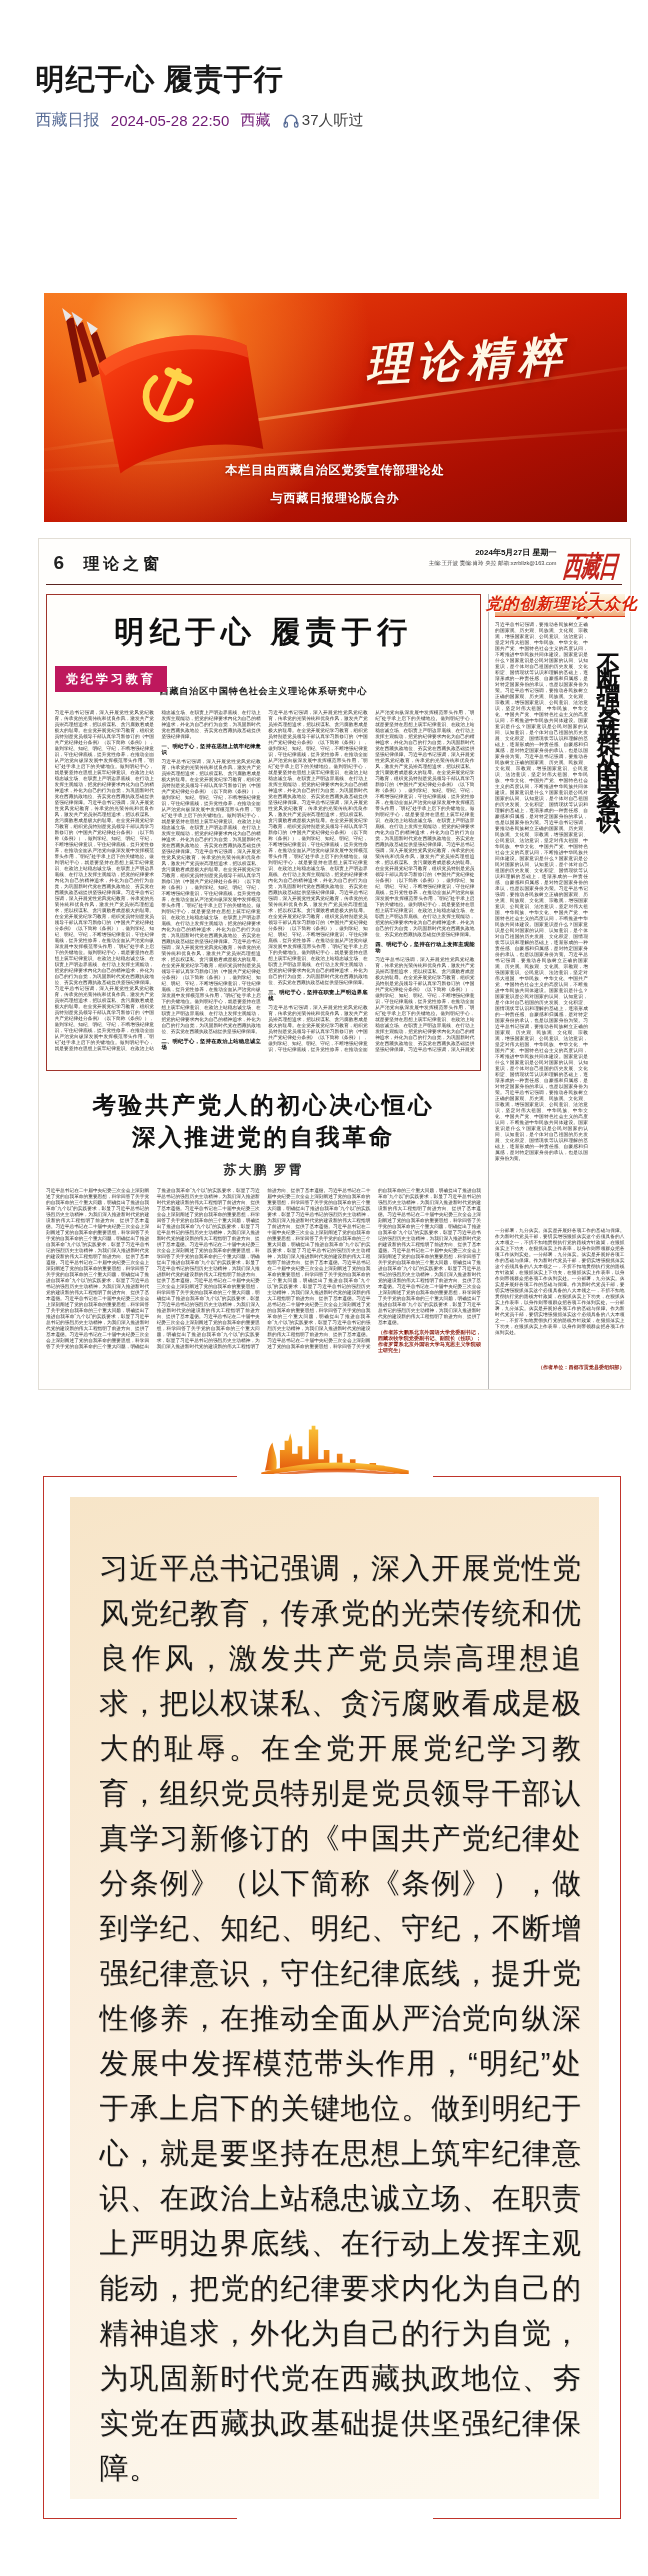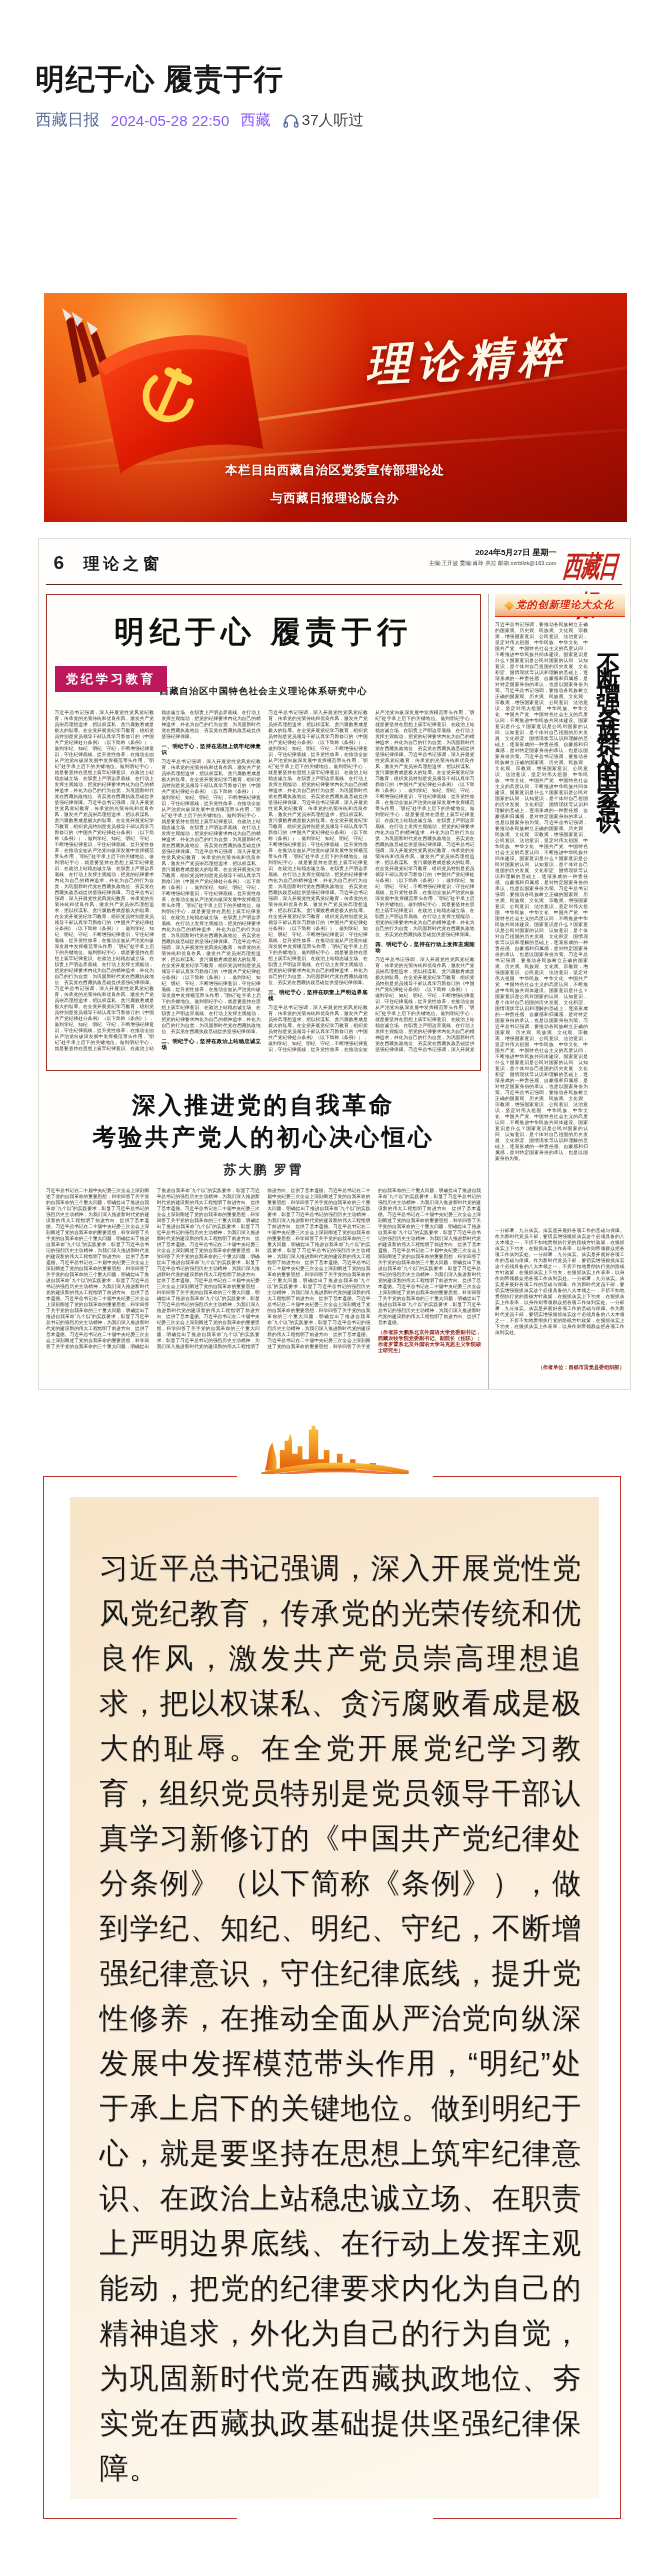--- a/index.html
+++ b/index.html
@@ -4,21 +4,21 @@
 <style>
   html,body{margin:0;padding:0;background:#ffffff;}
   *{box-sizing:border-box;}
   body{font-family:"Liberation Sans","DejaVu Sans",sans-serif;}
   .screen{position:relative;width:629px;height:2576px;background:#fff;overflow:hidden;margin:0 auto;}
 
   
   .title{position:absolute;left:26px;top:40px;width:596px;font-size:29px;line-height:40px;font-weight:700;color:#171717;letter-spacing:0.9px;}
   .meta{position:absolute;left:26px;top:109px;height:22.6px;display:flex;align-items:center;gap:11.3px;font-size:15px;}
   .meta .src{color:#576b95;font-size:16px;}
-  .meta .gray{color:#8b5cf6;}
+  .meta .gray{color:#701a75;}
   .listen{display:flex;align-items:flex-end;gap:2px;color:#404040;font-size:15px;}
 
   
   .follow{position:absolute;left:34px;top:195px;width:583px;height:57px;border-radius:7.5px;
     background:linear-gradient(180deg,#1c85c8 0%,#1677ba 70%,#136aa9 100%);
     display:flex;align-items:center;justify-content:center;gap:19px;cursor:pointer;}
   .follow .txt{color:#ffffff;font-size:21.6px;font-weight:700;letter-spacing:1.9px;white-space:nowrap;}
   .follow .hl{color:#9fe0fa;}
 
   
@@ -55,21 +55,21 @@
   .np-label{position:absolute;left:7.5px;top:71px;background:#be185d;color:#fff;font-size:12.2px;font-weight:700;letter-spacing:2.8px;padding:4.7px 11.3px;}
   .cols{position:absolute;left:7.5px;top:115px;width:420px;height:344px;column-count:4;column-gap:7.5px;
     font-size:4.7px;line-height:6px;color:#2b2b2b;text-align:justify;word-break:break-all;overflow:hidden;}
   .cols p{margin:0 0 2.8px 0;}
   .colhead{font-size:5.3px;font-weight:700;color:#000;margin:2.8px 0;line-height:6.6px;}
   .np-byline{font-weight:700;color:#8c1d12;font-size:5.1px;}
 
   .sidebar{position:absolute;left:449px;top:55px;width:137px;height:795px;border-left:0.9px solid #b9b9b9;padding-left:6.6px;}
   .sbanner{height:22.6px;margin-bottom:5.6px;display:flex;align-items:center;justify-content:center;gap:3.8px;
     background:linear-gradient(180deg,#fdf4e1 0%,#f8ddb4 55%,#f0a97a 100%);border-bottom:1.9px solid #d93312;}
-  .sbanner .stxt{color:#d9230a;font-size:10px;font-weight:700;font-style:italic;letter-spacing:0.9px;
+  .sbanner .stxt{color:#d9230a;font-size:16px;font-weight:700;font-style:italic;letter-spacing:0.9px;
     text-shadow:0 0.9px 0 #fff;white-space:nowrap;}
   .gold-diamond{width:6.6px;height:6.6px;background:linear-gradient(135deg,#ffd860,#e8900e);transform:rotate(45deg);}
   .srow{display:flex;}
   .stext{flex:1;font-size:4.7px;line-height:6px;color:#2b2b2b;text-align:justify;word-break:break-all;height:602px;overflow:hidden;}
   .vhead{writing-mode:vertical-rl;font-family:"Liberation Serif","DejaVu Serif",serif;font-size:23.5px;font-weight:700;
     color:#0e0e0e;letter-spacing:13px;padding:13px 0 0 4.7px;height:602px;overflow:hidden;}
   .slower{font-size:4.7px;line-height:6px;color:#2b2b2b;text-align:justify;word-break:break-all;height:132px;overflow:hidden;margin-top:3.8px;}
   .sbyline{text-align:right;font-size:5.1px;font-weight:700;color:#8c1d12;margin-top:3.8px;}
 
   .art2{position:absolute;left:7.5px;top:550px;width:435px;height:293px;}
@@ -184,22 +184,22 @@
       </div>
       <div class="srow">
         <div class="stext">习近平总书记强调，要推动各民族树立正确的国家观、历史观、民族观、文化观、宗教观，增强国家意识、公民意识、法治意识，坚定对伟大祖国、中华民族、中华文化、中国共产党、中国特色社会主义的高度认同，不断推进中华民族共同体建设。国家意识是什么？国家意识是公民对国家的认同、认知意识，是个体对自己祖国的历史发展、文化积淀、国情现状等认识和理解的基础上，逐渐形成的一种责任感、自豪感和归属感，是对特定国家身份的承认，也是以国家身份为荣。习近平总书记强调，要推动各民族树立正确的国家观、历史观、民族观、文化观、宗教观，增强国家意识、公民意识、法治意识，坚定对伟大祖国、中华民族、中华文化、中国共产党、中国特色社会主义的高度认同，不断推进中华民族共同体建设。国家意识是什么？国家意识是公民对国家的认同、认知意识，是个体对自己祖国的历史发展、文化积淀、国情现状等认识和理解的基础上，逐渐形成的一种责任感、自豪感和归属感，是对特定国家身份的承认，也是以国家身份为荣。习近平总书记强调，要推动各民族树立正确的国家观、历史观、民族观、文化观、宗教观，增强国家意识、公民意识、法治意识，坚定对伟大祖国、中华民族、中华文化、中国共产党、中国特色社会主义的高度认同，不断推进中华民族共同体建设。国家意识是什么？国家意识是公民对国家的认同、认知意识，是个体对自己祖国的历史发展、文化积淀、国情现状等认识和理解的基础上，逐渐形成的一种责任感、自豪感和归属感，是对特定国家身份的承认，也是以国家身份为荣。习近平总书记强调，要推动各民族树立正确的国家观、历史观、民族观、文化观、宗教观，增强国家意识、公民意识、法治意识，坚定对伟大祖国、中华民族、中华文化、中国共产党、中国特色社会主义的高度认同，不断推进中华民族共同体建设。国家意识是什么？国家意识是公民对国家的认同、认知意识，是个体对自己祖国的历史发展、文化积淀、国情现状等认识和理解的基础上，逐渐形成的一种责任感、自豪感和归属感，是对特定国家身份的承认，也是以国家身份为荣。习近平总书记强调，要推动各民族树立正确的国家观、历史观、民族观、文化观、宗教观，增强国家意识、公民意识、法治意识，坚定对伟大祖国、中华民族、中华文化、中国共产党、中国特色社会主义的高度认同，不断推进中华民族共同体建设。国家意识是什么？国家意识是公民对国家的认同、认知意识，是个体对自己祖国的历史发展、文化积淀、国情现状等认识和理解的基础上，逐渐形成的一种责任感、自豪感和归属感，是对特定国家身份的承认，也是以国家身份为荣。习近平总书记强调，要推动各民族树立正确的国家观、历史观、民族观、文化观、宗教观，增强国家意识、公民意识、法治意识，坚定对伟大祖国、中华民族、中华文化、中国共产党、中国特色社会主义的高度认同，不断推进中华民族共同体建设。国家意识是什么？国家意识是公民对国家的认同、认知意识，是个体对自己祖国的历史发展、文化积淀、国情现状等认识和理解的基础上，逐渐形成的一种责任感、自豪感和归属感，是对特定国家身份的承认，也是以国家身份为荣。习近平总书记强调，要推动各民族树立正确的国家观、历史观、民族观、文化观、宗教观，增强国家意识、公民意识、法治意识，坚定对伟大祖国、中华民族、中华文化、中国共产党、中国特色社会主义的高度认同，不断推进中华民族共同体建设。国家意识是什么？国家意识是公民对国家的认同、认知意识，是个体对自己祖国的历史发展、文化积淀、国情现状等认识和理解的基础上，逐渐形成的一种责任感、自豪感和归属感，是对特定国家身份的承认，也是以国家身份为荣。习近平总书记强调，要推动各民族树立正确的国家观、历史观、民族观、文化观、宗教观，增强国家意识、公民意识、法治意识，坚定对伟大祖国、中华民族、中华文化、中国共产党、中国特色社会主义的高度认同，不断推进中华民族共同体建设。国家意识是什么？国家意识是公民对国家的认同、认知意识，是个体对自己祖国的历史发展、文化积淀、国情现状等认识和理解的基础上，逐渐形成的一种责任感、自豪感和归属感，是对特定国家身份的承认，也是以国家身份为荣。</div>
         <div class="vhead">不断增强各族群众的国家意识</div>
       </div>
       <div class="slower">一分部署，九分落实。落实是开展好各项工作的基础与保障。作为新时代党员干部，要切实增强狠抓落实这个必须具备的八大本领之一，不折不扣地贯彻执行党的路线方针政策，在狠抓落实上下功夫，在狠抓落实上作表率，以身作则带领群众把各项工作落到实处。一分部署，九分落实。落实是开展好各项工作的基础与保障。作为新时代党员干部，要切实增强狠抓落实这个必须具备的八大本领之一，不折不扣地贯彻执行党的路线方针政策，在狠抓落实上下功夫，在狠抓落实上作表率，以身作则带领群众把各项工作落到实处。一分部署，九分落实。落实是开展好各项工作的基础与保障。作为新时代党员干部，要切实增强狠抓落实这个必须具备的八大本领之一，不折不扣地贯彻执行党的路线方针政策，在狠抓落实上下功夫，在狠抓落实上作表率，以身作则带领群众把各项工作落到实处。一分部署，九分落实。落实是开展好各项工作的基础与保障。作为新时代党员干部，要切实增强狠抓落实这个必须具备的八大本领之一，不折不扣地贯彻执行党的路线方针政策，在狠抓落实上下功夫，在狠抓落实上作表率，以身作则带领群众把各项工作落到实处。</div>
       <div class="sbyline">（作者单位：昌都市贡觉县委组织部）</div>
     </div>
 
     <div class="art2">
+      <div class="a2h">考验共产党人的初心决心恒心</div>
       <div class="a2h">深入推进党的自我革命</div>
-      <div class="a2h">考验共产党人的初心决心恒心</div>
       <div class="a2author">苏大鹏 罗霄</div>
       <div class="a2cols">
         <p>习近平总书记在二十届中央纪委三次全会上深刻阐述了党的自我革命的重要思想，科学回答了关于党的自我革命的三个重大问题，明确提出了推进自我革命“九个以”的实践要求，彰显了习近平总书记的强烈历史主动精神，为我们深入推进新时代党的建设新的伟大工程指明了前进方向、提供了基本遵循。习近平总书记在二十届中央纪委三次全会上深刻阐述了党的自我革命的重要思想，科学回答了关于党的自我革命的三个重大问题，明确提出了推进自我革命“九个以”的实践要求，彰显了习近平总书记的强烈历史主动精神，为我们深入推进新时代党的建设新的伟大工程指明了前进方向、提供了基本遵循。习近平总书记在二十届中央纪委三次全会上深刻阐述了党的自我革命的重要思想，科学回答了关于党的自我革命的三个重大问题，明确提出了推进自我革命“九个以”的实践要求，彰显了习近平总书记的强烈历史主动精神，为我们深入推进新时代党的建设新的伟大工程指明了前进方向、提供了基本遵循。习近平总书记在二十届中央纪委三次全会上深刻阐述了党的自我革命的重要思想，科学回答了关于党的自我革命的三个重大问题，明确提出了推进自我革命“九个以”的实践要求，彰显了习近平总书记的强烈历史主动精神，为我们深入推进新时代党的建设新的伟大工程指明了前进方向、提供了基本遵循。习近平总书记在二十届中央纪委三次全会上深刻阐述了党的自我革命的重要思想，科学回答了关于党的自我革命的三个重大问题，明确提出了推进自我革命“九个以”的实践要求，彰显了习近平总书记的强烈历史主动精神，为我们深入推进新时代党的建设新的伟大工程指明了前进方向、提供了基本遵循。习近平总书记在二十届中央纪委三次全会上深刻阐述了党的自我革命的重要思想，科学回答了关于党的自我革命的三个重大问题，明确提出了推进自我革命“九个以”的实践要求，彰显了习近平总书记的强烈历史主动精神，为我们深入推进新时代党的建设新的伟大工程指明了前进方向、提供了基本遵循。习近平总书记在二十届中央纪委三次全会上深刻阐述了党的自我革命的重要思想，科学回答了关于党的自我革命的三个重大问题，明确提出了推进自我革命“九个以”的实践要求，彰显了习近平总书记的强烈历史主动精神，为我们深入推进新时代党的建设新的伟大工程指明了前进方向、提供了基本遵循。习近平总书记在二十届中央纪委三次全会上深刻阐述了党的自我革命的重要思想，科学回答了关于党的自我革命的三个重大问题，明确提出了推进自我革命“九个以”的实践要求，彰显了习近平总书记的强烈历史主动精神，为我们深入推进新时代党的建设新的伟大工程指明了前进方向、提供了基本遵循。习近平总书记在二十届中央纪委三次全会上深刻阐述了党的自我革命的重要思想，科学回答了关于党的自我革命的三个重大问题，明确提出了推进自我革命“九个以”的实践要求，彰显了习近平总书记的强烈历史主动精神，为我们深入推进新时代党的建设新的伟大工程指明了前进方向、提供了基本遵循。习近平总书记在二十届中央纪委三次全会上深刻阐述了党的自我革命的重要思想，科学回答了关于党的自我革命的三个重大问题，明确提出了推进自我革命“九个以”的实践要求，彰显了习近平总书记的强烈历史主动精神，为我们深入推进新时代党的建设新的伟大工程指明了前进方向、提供了基本遵循。习近平总书记在二十届中央纪委三次全会上深刻阐述了党的自我革命的重要思想，科学回答了关于党的自我革命的三个重大问题，明确提出了推进自我革命“九个以”的实践要求，彰显了习近平总书记的强烈历史主动精神，为我们深入推进新时代党的建设新的伟大工程指明了前进方向、提供了基本遵循。习近平总书记在二十届中央纪委三次全会上深刻阐述了党的自我革命的重要思想，科学回答了关于党的自我革命的三个重大问题，明确提出了推进自我革命“九个以”的实践要求，彰显了习近平总书记的强烈历史主动精神，为我们深入推进新时代党的建设新的伟大工程指明了前进方向、提供了基本遵循。习近平总书记在二十届中央纪委三次全会上深刻阐述了党的自我革命的重要思想，科学回答了关于党的自我革命的三个重大问题，明确提出了推进自我革命“九个以”的实践要求，彰显了习近平总书记的强烈历史主动精神，为我们深入推进新时代党的建设新的伟大工程指明了前进方向、提供了基本遵循。习近平总书记在二十届中央纪委三次全会上深刻阐述了党的自我革命的重要思想，科学回答了关于党的自我革命的三个重大问题，明确提出了推进自我革命“九个以”的实践要求，彰显了习近平总书记的强烈历史主动精神，为我们深入推进新时代党的建设新的伟大工程指明了前进方向、提供了基本遵循。习近平总书记在二十届中央纪委三次全会上深刻阐述了党的自我革命的重要思想，科学回答了关于党的自我革命的三个重大问题，明确提出了推进自我革命“九个以”的实践要求，彰显了习近平总书记的强烈历史主动精神，为我们深入推进新时代党的建设新的伟大工程指明了前进方向、提供了基本遵循。习近平总书记在二十届中央纪委三次全会上深刻阐述了党的自我革命的重要思想，科学回答了关于党的自我革命的三个重大问题，明确提出了推进自我革命“九个以”的实践要求，彰显了习近平总书记的强烈历史主动精神，为我们深入推进新时代党的建设新的伟大工程指明了前进方向、提供了基本遵循。习近平总书记在二十届中央纪委三次全会上深刻阐述了党的自我革命的重要思想，科学回答了关于党的自我革命的三个重大问题，明确提出了推进自我革命“九个以”的实践要求，彰显了习近平总书记的强烈历史主动精神，为我们深入推进新时代党的建设新的伟大工程指明了前进方向、提供了基本遵循。</p>
         <p class="np-byline">（作者苏大鹏系北京外国语大学党委副书记，西藏农牧学院党委副书记、副院长（挂职）；作者罗霄系北京外国语大学马克思主义学院硕士研究生）</p>
       </div>
     </div>
   </div>
 
   <div class="skyline">
     <svg width="152" height="56" viewBox="0 0 162 60">

